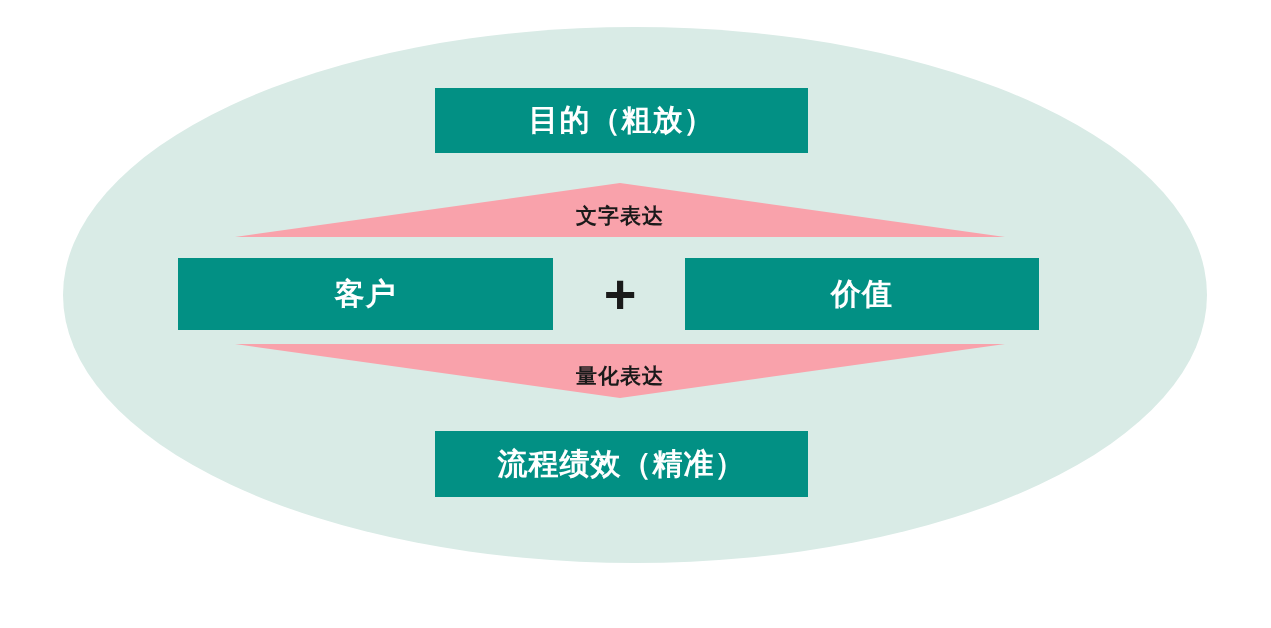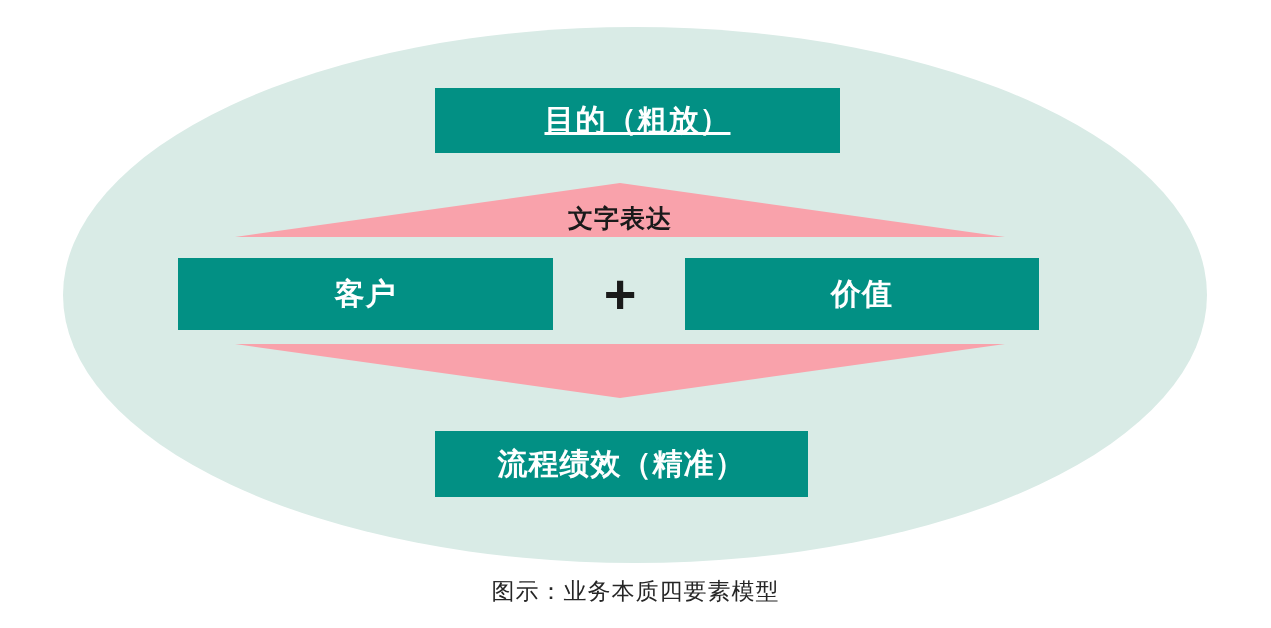--- a/index.html
+++ b/index.html
@@ -31,32 +31,32 @@
     top:183px;
     clip-path:polygon(50% 0, 100% 100%, 0 100%);
   }
   .arrow-down{
     top:344px;
     clip-path:polygon(0 0, 100% 0, 50% 100%);
   }
 
   .arrow-label{
     position:absolute;left:235px;width:770px;text-align:center;
-    font-size:25px;font-weight:bold;color:var(--color-text-dark);
+    font-size:21px;font-weight:bold;color:var(--color-text-dark);
     letter-spacing:1px;
   }
   .upper-label{top:202px;}
   .lower-label{top:362px;}
 
   .box{
     position:absolute;background:var(--color-box);color:var(--color-box-text);
     display:flex;align-items:center;justify-content:center;
     font-weight:bold;font-size:30px;letter-spacing:1px;
   }
-  .top-box{left:435px;top:88px;width:405px;height:65px;text-decoration:underline;}
+  .top-box{left:435px;top:88px;width:373px;height:65px;}
   .left-box{left:178px;top:258px;width:375px;height:72px;font-family:Liberation Serif, serif;}
   .right-box{left:685px;top:258px;width:354px;height:72px;}
   .bottom-box{left:435px;top:431px;width:373px;height:66px;}
 
   .plus{
     position:absolute;left:585px;top:258px;width:70px;height:72px;
     display:flex;align-items:center;justify-content:center;
     font-size:56px;font-weight:bold;color:var(--color-text-dark);
     line-height:1;
   }
@@ -71,26 +71,26 @@
 
 <div class="stage">
 
   <div class="ellipse"></div>
 
   <div class="arrow arrow-up"></div>
   <div class="arrow arrow-down"></div>
 
   <div class="arrow-label upper-label">文字表达</div>
 
+  <div class="arrow-label lower-label">量化表达</div>
 
   <div class="box top-box">目的（粗放）</div>
 
   <div class="box left-box">客户</div>
 
   <div class="plus">+</div>
 
   <div class="box right-box">价值</div>
 
   <div class="box bottom-box">流程绩效（精准）</div>
 
-  <div class="caption">图示：业务本质四要素模型</div>
 
 </div>
 
 </body></html>

